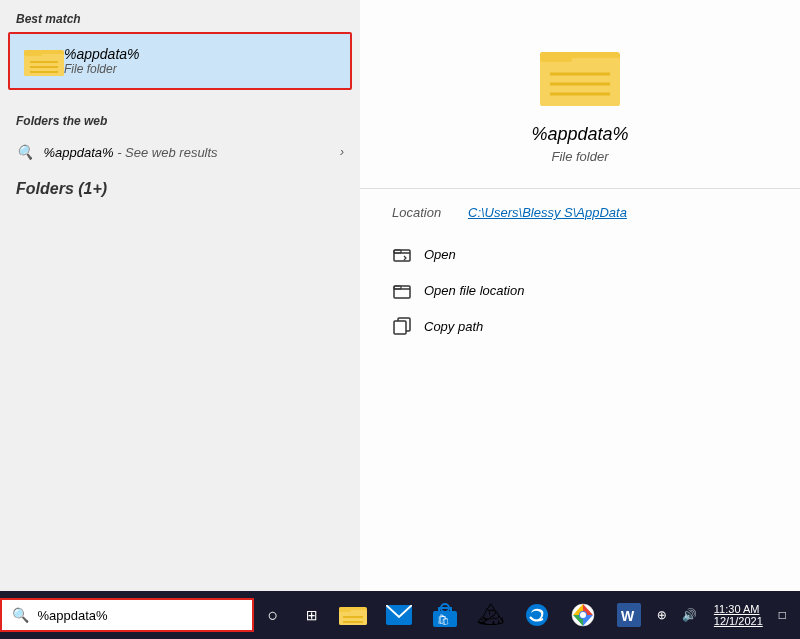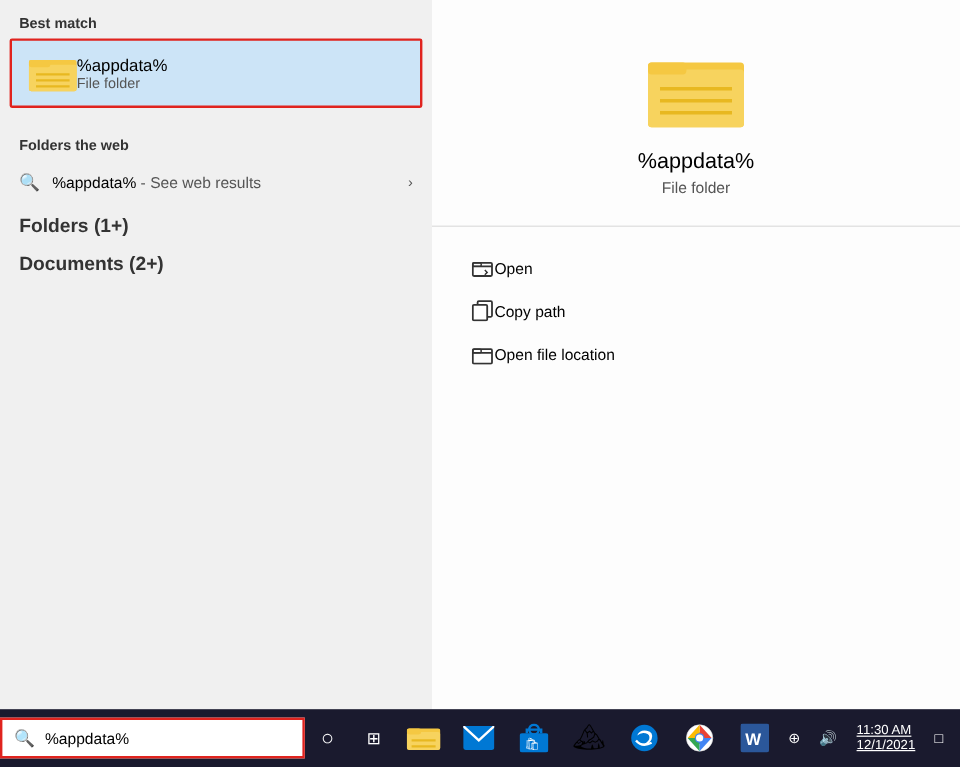--- a/index.html
+++ b/index.html
@@ -14,20 +14,21 @@
 
     
     .start-menu {
       position: absolute;
       bottom: 48px;
       left: 0;
       width: 800px;
       height: 591px;
       display: flex;
       background: transparent;
+      font-style: italic;
     }
 
     
     .left-panel {
       width: 360px;
       height: 100%;
       background: rgba(240, 240, 240, 0.97);
       display: flex;
       flex-direction: column;
     }
@@ -171,21 +172,21 @@
       text-decoration: underline;
       cursor: pointer;
     }
 
     
     .action-item {
       width: 100%;
       padding: 8px 32px;
       display: flex;
       align-items: center;
-      gap: 0;
+      gap: 12px;
       cursor: pointer;
     }
 
     .action-icon {
       width: 20px;
       height: 20px;
       display: flex;
       align-items: center;
       justify-content: center;
     }
@@ -319,21 +320,20 @@
       <div class="web-search-left">
         <span class="search-icon-sm">🔍</span>
         <span class="web-search-text">
           <span class="query">%appdata%</span><span class="suffix"> - See web results</span>
         </span>
       </div>
       <span class="chevron-right">›</span>
     </div>
 
     <div class="category-label">Folders (1+)</div>
-    <div class="category-label">Documents (2+)</div>
 
     <div class="spacer"></div>
 
   </div>
 
   <div class="right-panel">
 
     <svg class="big-folder-svg" viewBox="0 0 80 68">
       <rect x="0" y="12" width="80" height="54" rx="3" ry="3" fill="#f5c842"></rect>
       <rect x="0" y="18" width="80" height="48" rx="3" ry="3" fill="#f7d35e"></rect>
@@ -341,52 +341,56 @@
       <line x1="10" y1="34" x2="70" y2="34" stroke="#e8b820" stroke-width="3"></line>
       <line x1="10" y1="44" x2="70" y2="44" stroke="#e8b820" stroke-width="3"></line>
       <line x1="10" y1="54" x2="70" y2="54" stroke="#e8b820" stroke-width="3"></line>
     </svg>
 
     <div class="big-item-name">%appdata%</div>
     <div class="big-item-type">File folder</div>
 
     <div class="divider"></div>
 
+    <div class="location-row">
+      <span class="location-label">Location</span>
+      <span class="location-link">C:\Users\Blessy S\AppData</span>
+    </div>
 
     <div class="action-item">
       <span class="action-icon">
         <svg width="18" height="18" viewBox="0 0 18 18">
           <rect x="1" y="5" width="16" height="11" rx="1" fill="none" stroke="#333" stroke-width="1.5"></rect>
           <path d="M1 8h16" stroke="#333" stroke-width="1.5"></path>
           <rect x="1" y="5" width="7" height="3" rx="1" fill="none" stroke="#333" stroke-width="1.2"></rect>
           <path d="M11 11l2 2-2 2" stroke="#333" stroke-width="1.2" fill="none"></path>
         </svg>
       </span>
       <span class="action-label">Open</span>
     </div>
 
     <div class="action-item">
       <span class="action-icon">
         <svg width="18" height="18" viewBox="0 0 18 18">
-          <rect x="5" y="1" width="12" height="13" rx="1" fill="none" stroke="#333" stroke-width="1.5"></rect>
-          <rect x="1" y="4" width="12" height="13" rx="1" fill="white" stroke="#333" stroke-width="1.5"></rect>
-        </svg>
-      </span>
-      <span class="action-label">Copy path</span>
-    </div>
-
-    <div class="action-item">
-      <span class="action-icon">
-        <svg width="18" height="18" viewBox="0 0 18 18">
           <rect x="1" y="5" width="16" height="12" rx="1" fill="none" stroke="#333" stroke-width="1.5"></rect>
           <path d="M1 8h16" stroke="#333" stroke-width="1.5"></path>
           <rect x="1" y="5" width="7" height="3" rx="1" fill="none" stroke="#333" stroke-width="1.2"></rect>
         </svg>
       </span>
       <span class="action-label">Open file location</span>
+    </div>
+
+    <div class="action-item">
+      <span class="action-icon">
+        <svg width="18" height="18" viewBox="0 0 18 18">
+          <rect x="5" y="1" width="12" height="13" rx="1" fill="none" stroke="#333" stroke-width="1.5"></rect>
+          <rect x="1" y="4" width="12" height="13" rx="1" fill="white" stroke="#333" stroke-width="1.5"></rect>
+        </svg>
+      </span>
+      <span class="action-label">Copy path</span>
     </div>
 
   </div>
 </div>
 
 <div class="taskbar">
 
   <div class="taskbar-search">
     <span class="taskbar-search-icon">🔍</span>
     <span class="taskbar-search-text">%appdata%</span>

